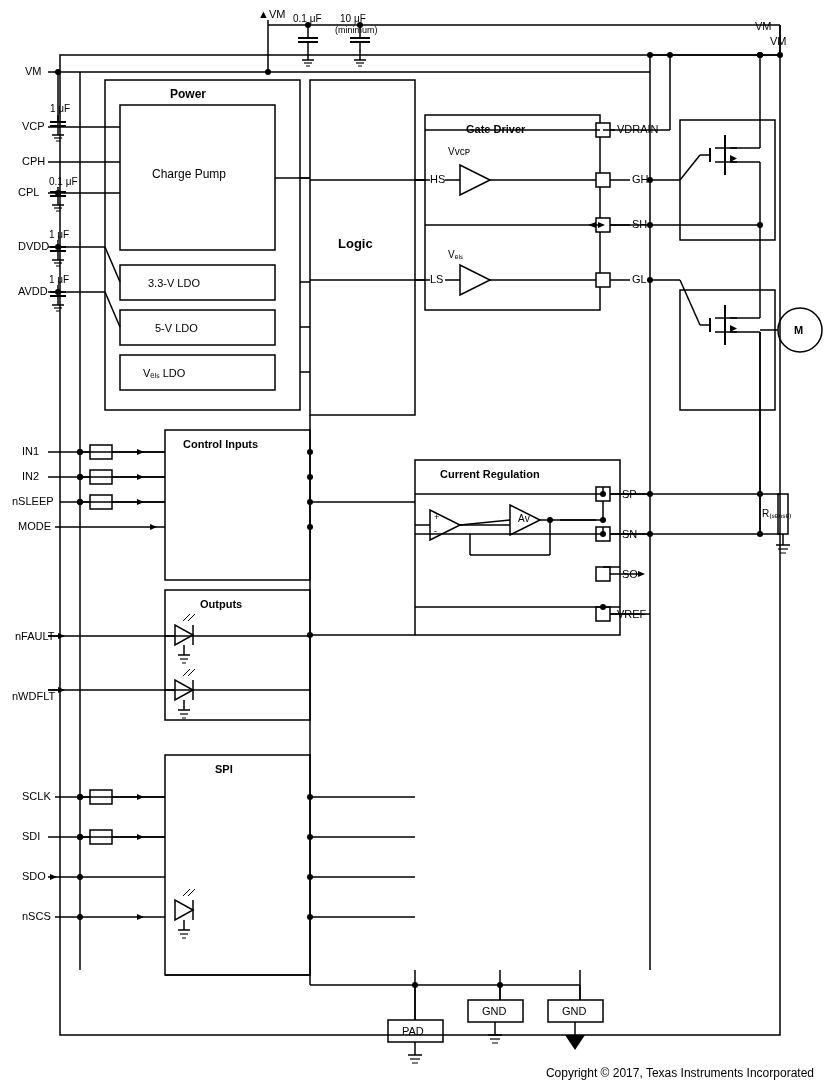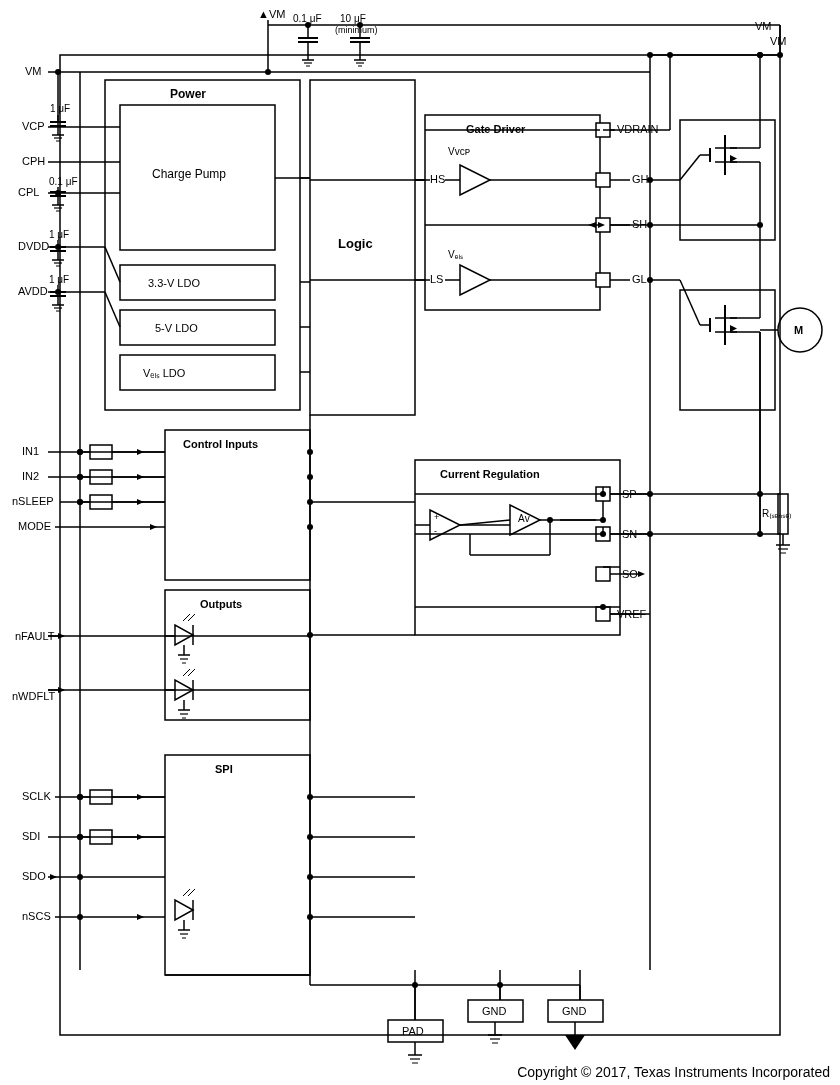--- a/index.html
+++ b/index.html
@@ -20,22 +20,22 @@
     }
     svg {
       position: absolute;
       top: 0; left: 0;
       width: 840px;
       height: 1085px;
     }
     .copyright {
       position: absolute;
       bottom: 5px;
-      right: 10px;
-      font-size: 14px;
+      right: 26px;
+      font-size: 12px;
       color: #000;
     }
   </style>
 </head>
 <body>
 
 <div id="diagram-container">
   <svg viewBox="0 0 840 1085" xmlns="http://www.w3.org/2000/svg" font-family="Arial, sans-serif" font-size="11">
 
     <rect x="60" y="55" width="720" height="980" fill="none" stroke="#000" stroke-width="1.5"></rect>

